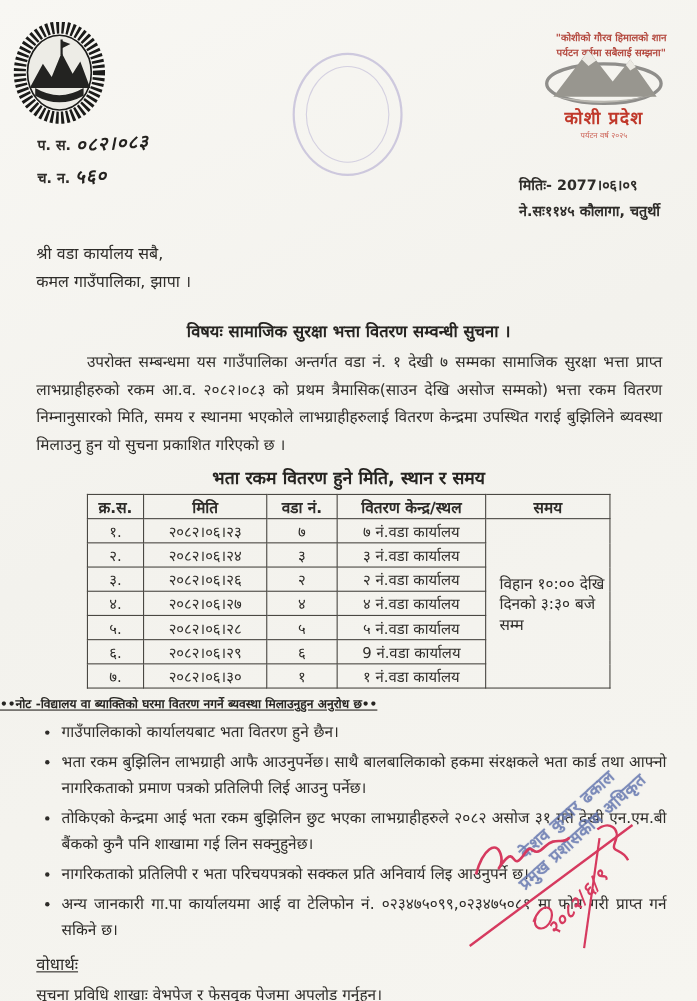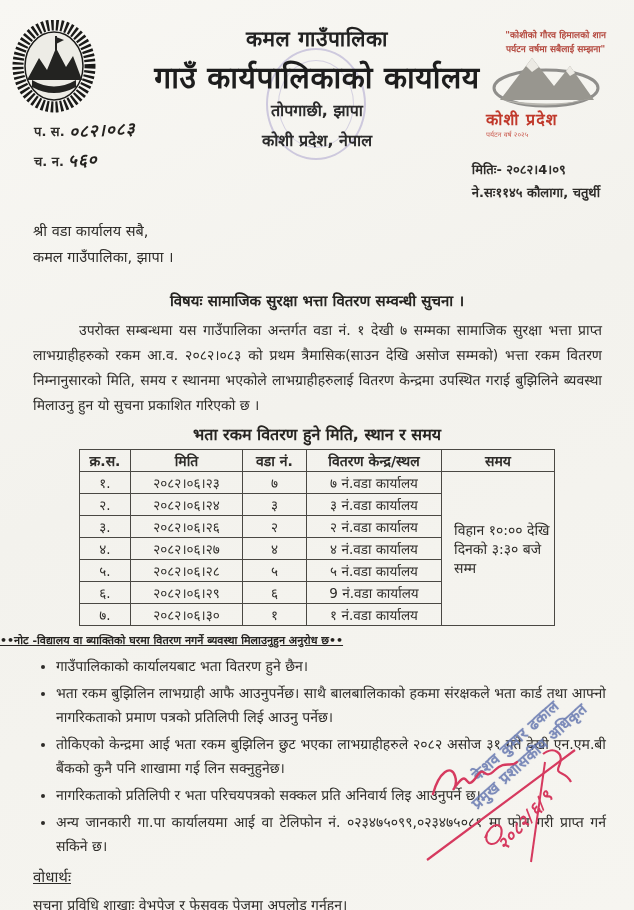--- a/index.html
+++ b/index.html
@@ -19,21 +19,21 @@
   .hdr-stamp{
     position:absolute;left:266px;top:48px;width:96px;height:108px;z-index:1;
     border:2px solid rgba(112,100,180,.30);border-radius:50%;
   }
   .hdr-stamp::before{
     content:"";position:absolute;left:10px;top:10px;right:10px;bottom:10px;
     border:1.5px solid rgba(112,100,180,.25);border-radius:50%;
   }
   .slogan{position:absolute;right:28px;top:28px;text-align:center;
     font-size:9px;line-height:14px;font-weight:bold;z-index:2;}
-  .koshi-logo{position:absolute;right:22px;top:48px;width:126px;z-index:2;}
+  .koshi-logo{position:absolute;right:22px;top:36px;width:126px;text-align:center;z-index:2;}
   .koshi-label{font-size:16px;font-weight:bold;margin-top:-8px;letter-spacing:1px;}
   .koshi-sub{font-size:7px;margin-top:0px;opacity:.8;}
   .refs{position:absolute;left:34px;top:118px;font-size:13px;font-weight:bold;color:#2e2c29;z-index:2;}
   .ref-row{margin-bottom:7px;}
   .hand{font-family:"DejaVu Serif",serif;font-style:italic;font-weight:bold;
     font-size:17px;color:#24221f;letter-spacing:1px;display:inline-block;transform:rotate(-3deg);}
   .dateblock{position:absolute;right:34px;top:158px;font-size:13px;font-weight:bold;
     color:#2e2c29;line-height:23px;text-align:left;z-index:2;}
   
   .recipient{margin:10px 0 0 33px;font-size:14.5px;line-height:26px;color:#2e2c29;}
@@ -80,26 +80,20 @@
         <ellipse cx="42" cy="46" rx="29" ry="34" fill="#edece6" stroke="#1b1b19" stroke-width="1.5"></ellipse>
         <path d="M15 60 L27 38 L35 50 L44 28 L54 47 L61 36 L70 60 Z" fill="#232321"></path>
         <path d="M20 60 Q42 73 64 60 L64 67 Q42 79 20 67 Z" fill="#232321"></path>
         <line x1="44" y1="16" x2="44" y2="30" stroke="#232321" stroke-width="2"></line>
         <path d="M44 17 L52 20 L44 24 Z" fill="#232321"></path>
       </svg>
     </div>
 
     <div class="hdr-stamp"></div>
 
-    <div class="center-block">
-      <div class="muni-name">कमल गाउँपालिका</div>
-      <div class="office-name">गाउँ कार्यपालिकाको कार्यालय</div>
-      <div class="addr1">तोपगाछी, झापा</div>
-      <div class="addr2">कोशी प्रदेश, नेपाल</div>
-    </div>
 
     <div class="slogan" style="color:#b44a40;">
       <div>"कोशीको गौरव हिमालको शान</div>
       <div>पर्यटन वर्षमा सबैलाई सम्झना"</div>
     </div>
 
     <div class="koshi-logo">
       <svg width="120" height="64" viewBox="0 0 120 64">
         <ellipse cx="60" cy="40" rx="52" ry="18" fill="none" stroke="#8f8e8b" stroke-width="3"></ellipse>
         <path d="M14 52 L46 10 L68 38 L84 18 L108 52 Z" fill="#98968f"></path>
@@ -116,21 +110,21 @@
         <span>प. स.</span>
         <span class="hand">०८२।०८३</span>
       </div>
       <div class="ref-row">
         <span>च. न.</span>
         <span class="hand">५६०</span>
       </div>
     </div>
 
     <div class="dateblock">
-      <div>मितिः- २०८२।4।०९</div>
+      <div>मितिः- 2077।०६।०९</div>
       <div>ने.सः११४५ कौलागा, चतुर्थी</div>
     </div>
   </div>
 
   <div class="recipient">
     <div>श्री वडा कार्यालय सबै,</div>
     <div>कमल गाउँपालिका, झापा ।</div>
   </div>
 
   <div class="subject">विषयः सामाजिक सुरक्षा भत्ता वितरण सम्वन्धी सुचना ।</div>

